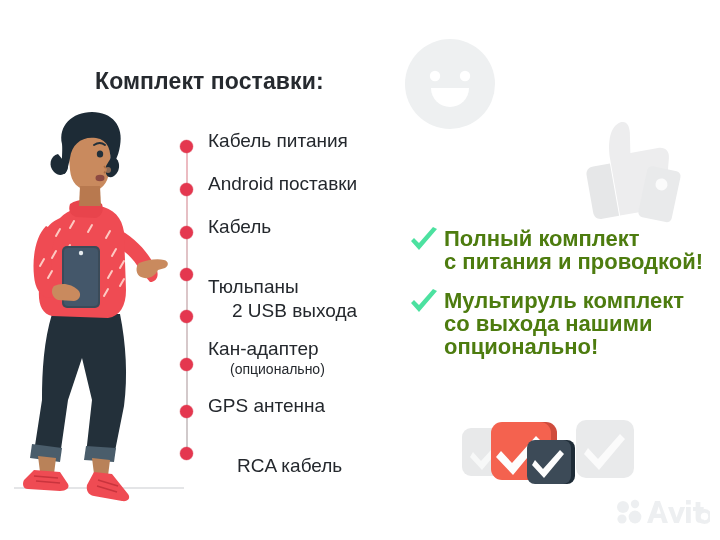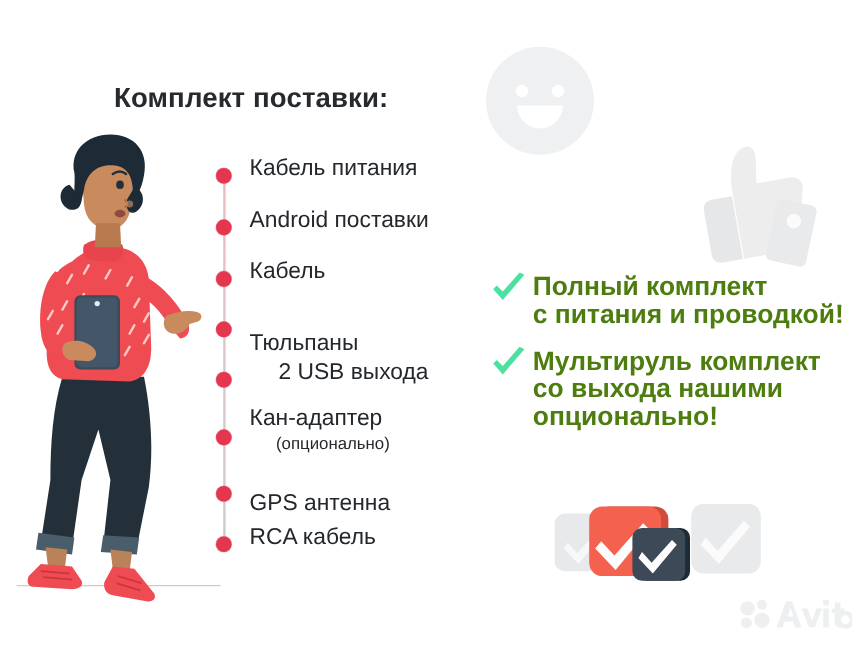--- a/index.html
+++ b/index.html
@@ -257,26 +257,26 @@
     </div>
 
     <div class="list-item" style="top:208px;">
       <span class="bullet" style="top:22px;"></span>
       <span class="list-label" style="top:2px;">Кан-адаптер</span>
       <span class="list-sub" style="top:25px;">(опционально)</span>
     </div>
 
     <div class="list-item" style="top:265px;">
       <span class="bullet" style="top:12px;"></span>
-      <span class="list-label" style="top:16px;">GPS антенна</span>
+      <span class="list-label" style="top:2px;">GPS антенна</span>
     </div>
 
     <div class="list-item" style="top:307px;">
       <span class="bullet" style="top:12px;"></span>
-      <span class="list-label" style="top:2px;">RCA кабель</span>
+      <span class="list-label" style="top:20px;margin-left:29px;">RCA кабель</span>
     </div>
   </div>
 
   <div id="benefits">
 
     <div class="benefit" style="top:0px;">
       <span class="check-mark" style="top:0px;">
         <svg viewBox="0 0 32 32" width="32" height="32">
           <path d="M3 15 L11 24 L29 3 L25 1 L11 17 L6 12 Z" fill="#4ce1a0"></path>
         </svg>

